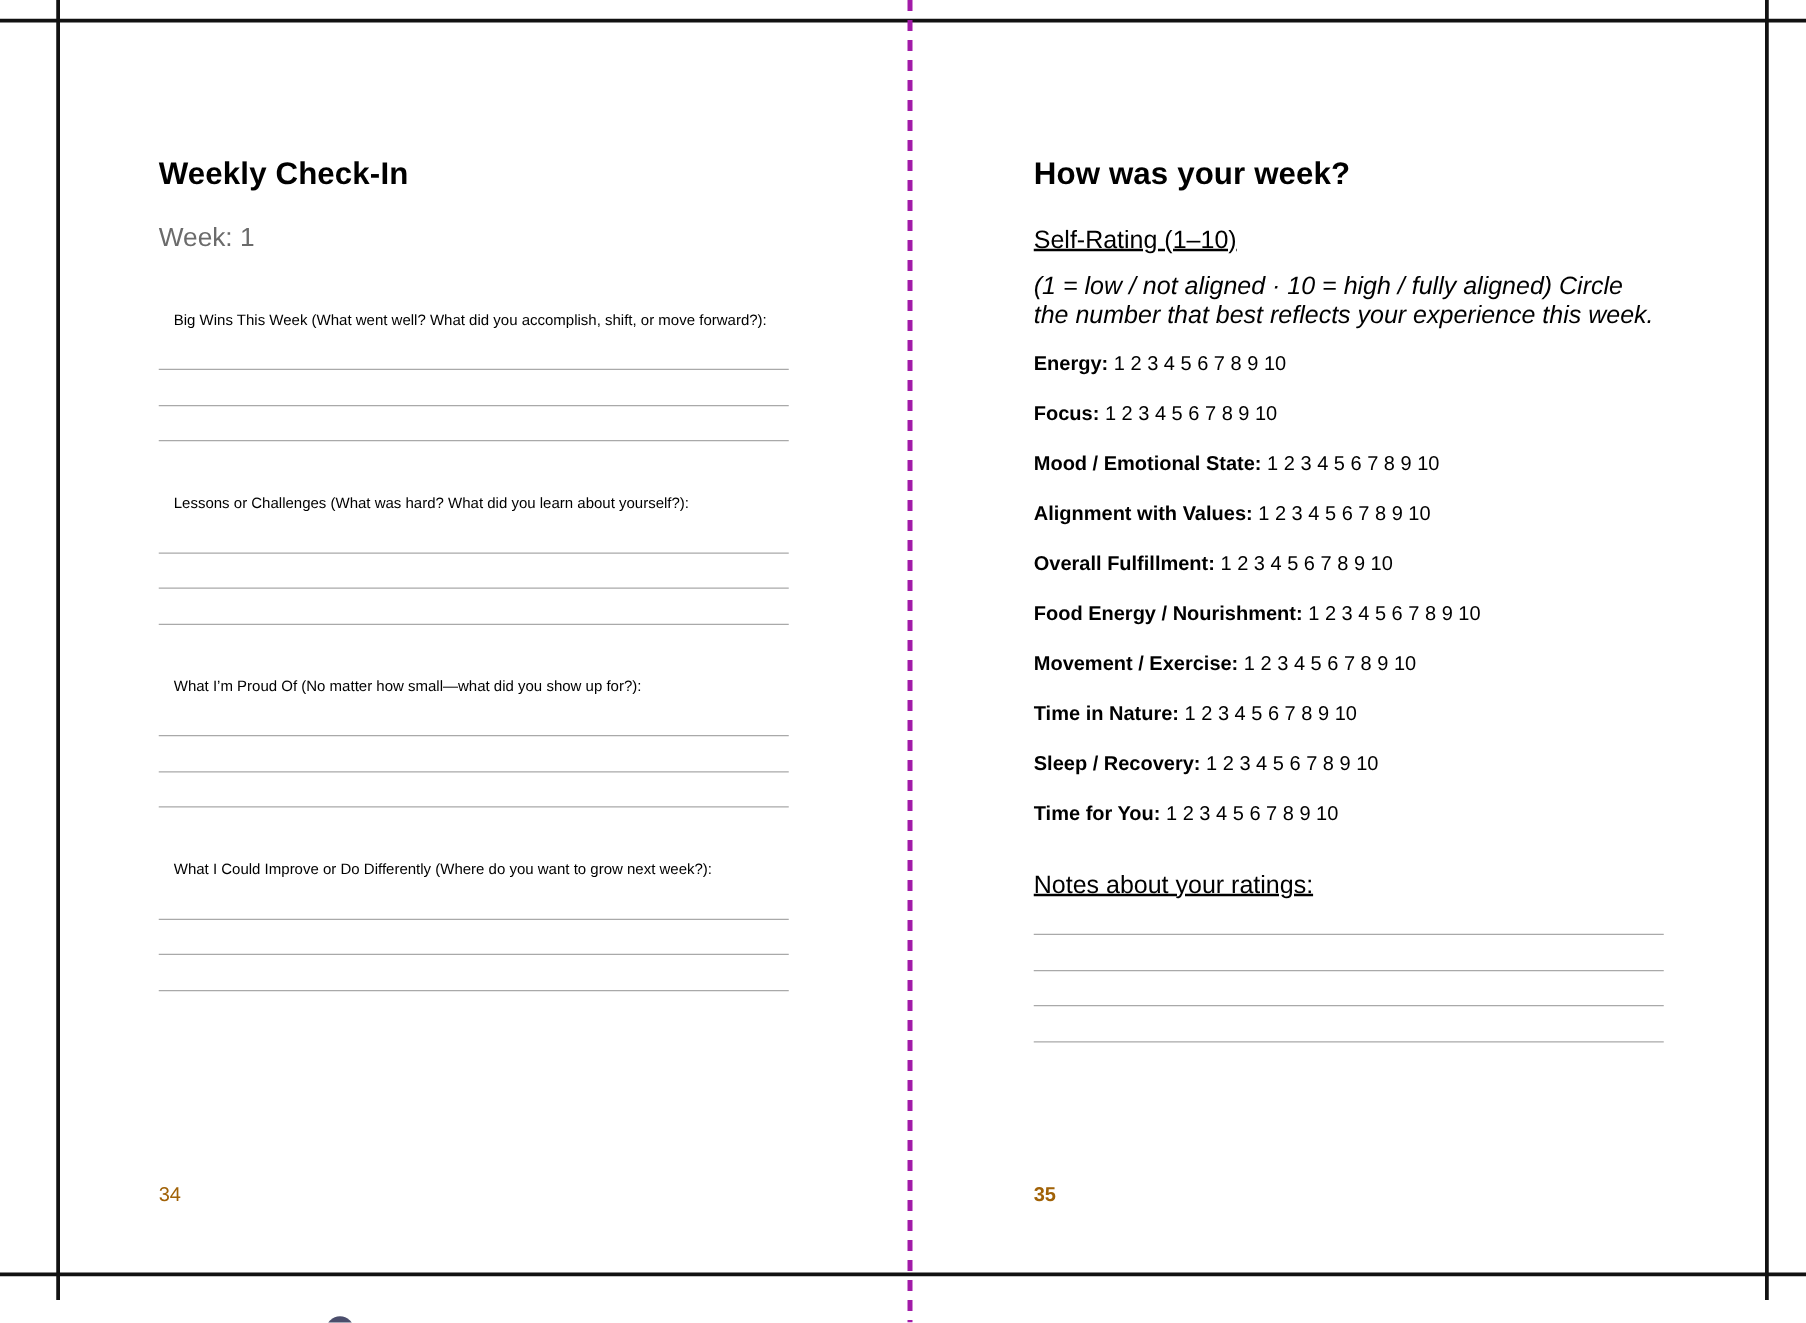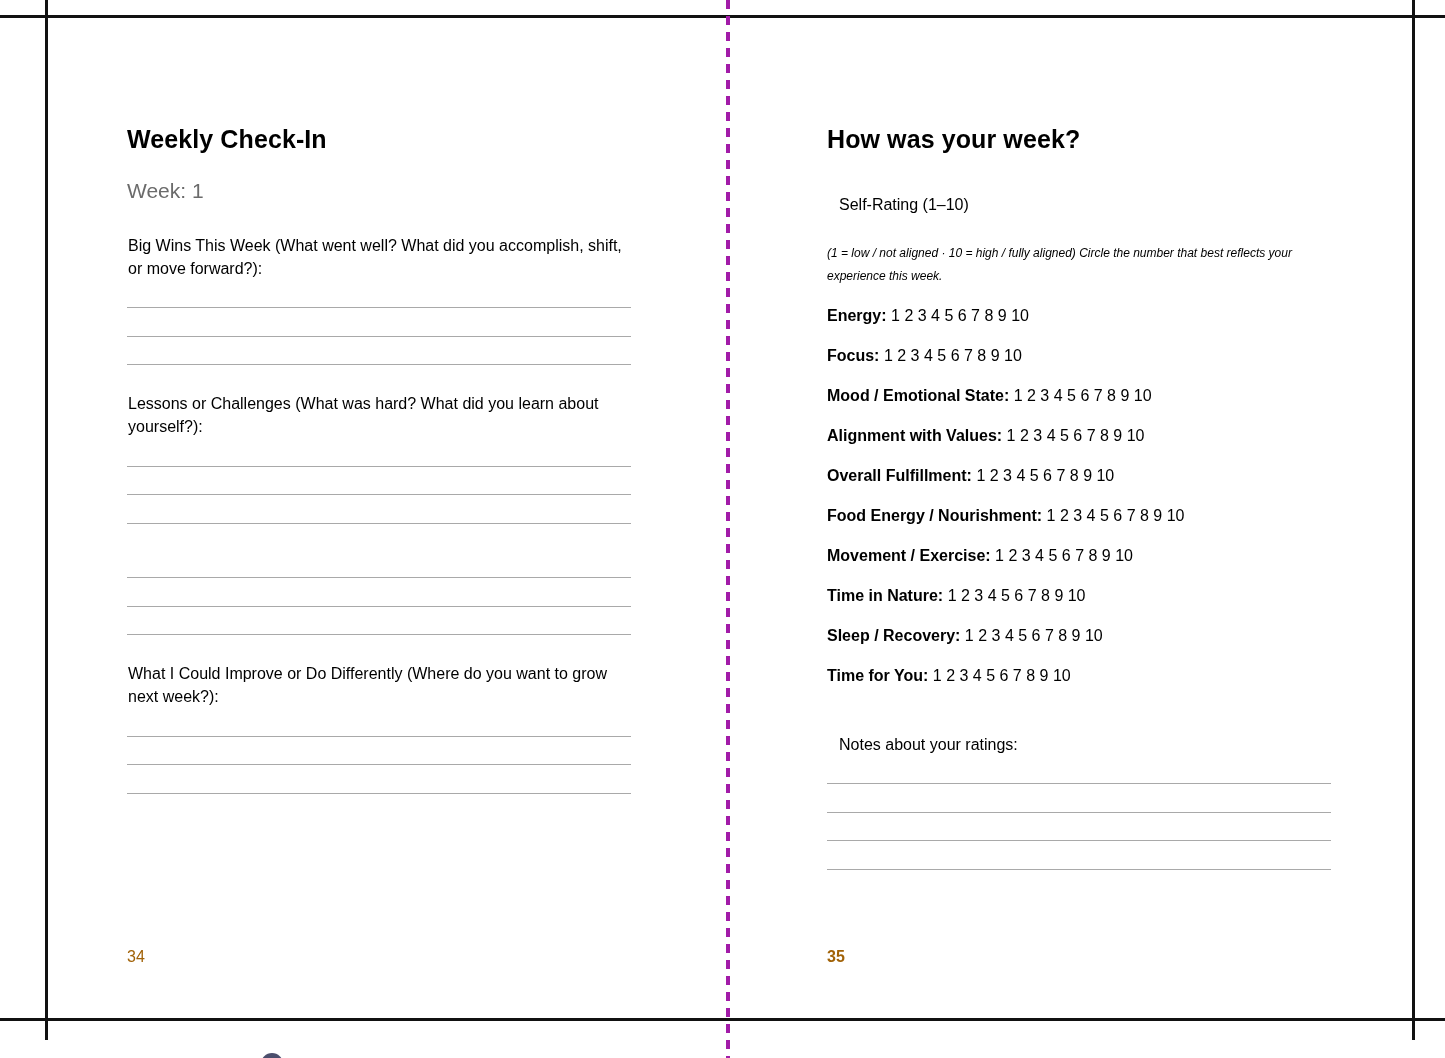--- a/index.html
+++ b/index.html
@@ -73,42 +73,43 @@
   .page-subtitle {
     text-align: left;
     font-size: 21px;
     color: #6b6b6b;
     font-weight: normal;
     margin: 25px 0 0 0;
     line-height: 1.15;
   }
 
   .prompt {
-    font-size: 16px;
+    font-size: 12px;
     line-height: 23px;
-    margin: 1px;
+    margin: 12px;
   }
 
   
   .rule {
     height: 0;
     border-top: 1.6px solid #a9a9a9;
     width: 504px;
   }
   .rules { margin: 0; }
   .rules .rule { margin-top: 27.5px; }
 
   
   .section-label {
-    font-size: 16px;
+    font-size: 20px;
     line-height: 23px;
-    margin: 12px;
+    margin: 0;
+    text-decoration: underline;
   }
   .section-note {
-    font-size: 12px;
+    font-size: 20px;
     line-height: 23px;
     font-style: italic;
     margin: 0;
   }
   .rating-row {
     font-size: 16px;
     line-height: 23px;
     margin: 0;
     white-space: nowrap;
   }
@@ -173,20 +174,21 @@
 
     <p class="prompt">Lessons or Challenges (What was hard? What did you learn about yourself?):</p>
     <div class="rules">
       <div class="rule"></div>
       <div class="rule"></div>
       <div class="rule"></div>
     </div>
 
     <div class="gap-lg"></div>
 
+    <p class="prompt">What I’m Proud Of (No matter how small—what did you show up for?):</p>
     <div class="rules">
       <div class="rule"></div>
       <div class="rule"></div>
       <div class="rule"></div>
     </div>
 
     <div class="gap-lg"></div>
 
     <p class="prompt">What I Could Improve or Do Differently (Where do you want to grow next week?):</p>
     <div class="rules">

